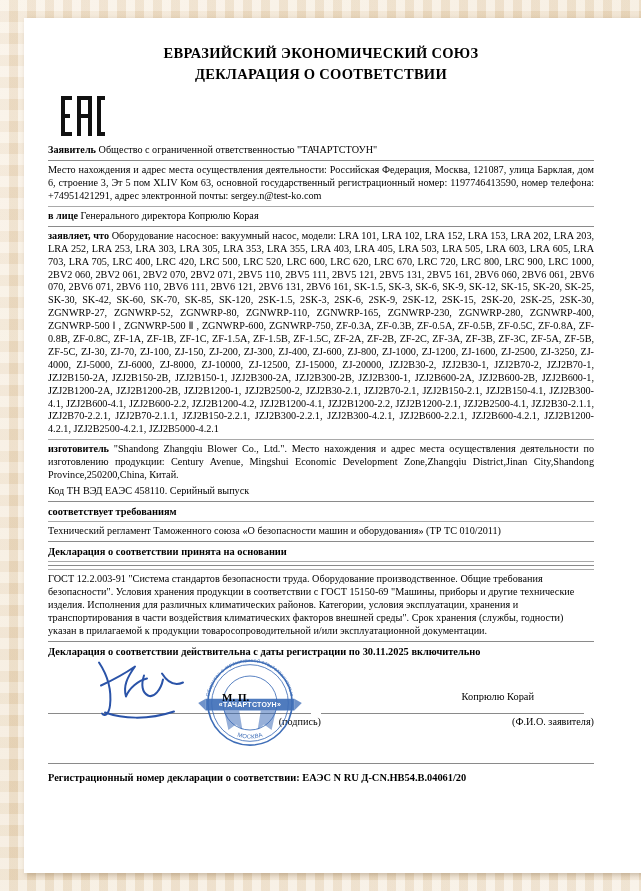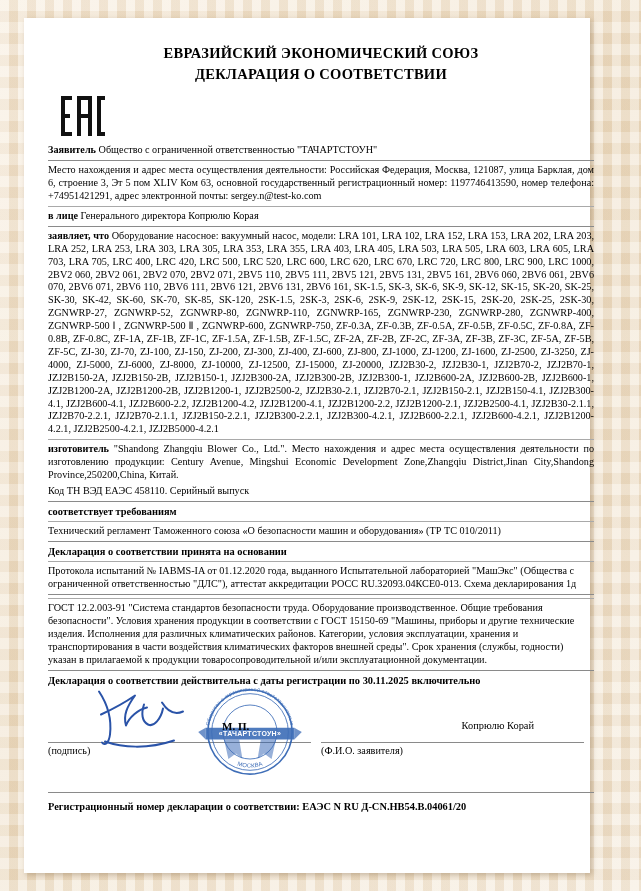--- a/index.html
+++ b/index.html
@@ -21,21 +21,21 @@
     height: 891px;
     background:
       repeating-linear-gradient(90deg, rgba(255,255,255,0.35) 0px, rgba(255,255,255,0.35) 9px, rgba(210,185,150,0.18) 9px, rgba(210,185,150,0.18) 18px),
       repeating-linear-gradient(0deg, rgba(255,255,255,0.28) 0px, rgba(255,255,255,0.28) 11px, rgba(205,178,142,0.14) 11px, rgba(205,178,142,0.14) 22px),
       linear-gradient(135deg, #f6e9d6 0%, #eeddc3 50%, #f3e6d3 100%);
   }
   .page {
     position: absolute;
     left: 24px;
     top: 18px;
-    width: 566px;
+    width: 618px;
     height: 855px;
     background: #ffffff;
     box-shadow: 2px 2px 5px rgba(120,95,60,0.35);
     box-sizing: border-box;
   }
   .inner {
     position: absolute;
     left: 24px;
     top: 25px;
     width: 546px;
@@ -104,21 +104,21 @@
   }
   .sig-lines {
     position: absolute;
     top: 52px;
     left: 0;
     width: 100%;
     display: flex;
   }
   .sig-col {
     width: 50%;
-    text-align: left;
+    text-align: right;
     position: relative;
   }
   .sig-col .ln {
     border-top: 1px solid #8a8a8a;
     margin: 0 10px 0 0;
   }
   .sig-col .cap {
     font-size: 10.2px;
     padding-top: 2px;
   }
@@ -240,21 +240,20 @@
     <hr class="rule-thin">
 
     <p class="blk nojust">Технический регламент Таможенного союза «О безопасности машин и оборудования» (ТР ТС 010/2011)</p>
 
     <hr class="rule">
 
     <p class="section-head">Декларация о соответствии принята на основании</p>
 
     <hr class="rule-thin">
 
-    <p class="blk nojust">Протокола испытаний № IABMS-IA от 01.12.2020 года, выданного Испытательной лабораторией "МашЭкс" (Общества с ограниченной ответственностью "ДЛС"), аттестат аккредитации РОСС RU.32093.04КСЕ0-013. Схема декларирования 1д</p>
 
     <hr class="rule">
 
 
     <hr class="rule-thin">
 
     <p class="blk nojust">ГОСТ 12.2.003-91 "Система стандартов безопасности труда. Оборудование производственное. Общие требования безопасности". Условия хранения продукции в соответствии с ГОСТ 15150-69 "Машины, приборы и другие технические изделия. Исполнения для различных климатических районов. Категории, условия эксплуатации, хранения и транспортирования в части воздействия климатических факторов внешней среды". Срок хранения (службы, годности) указан в прилагаемой к продукции товаросопроводительной и/или эксплуатационной документации.</p>
 
     <hr class="rule">
 

